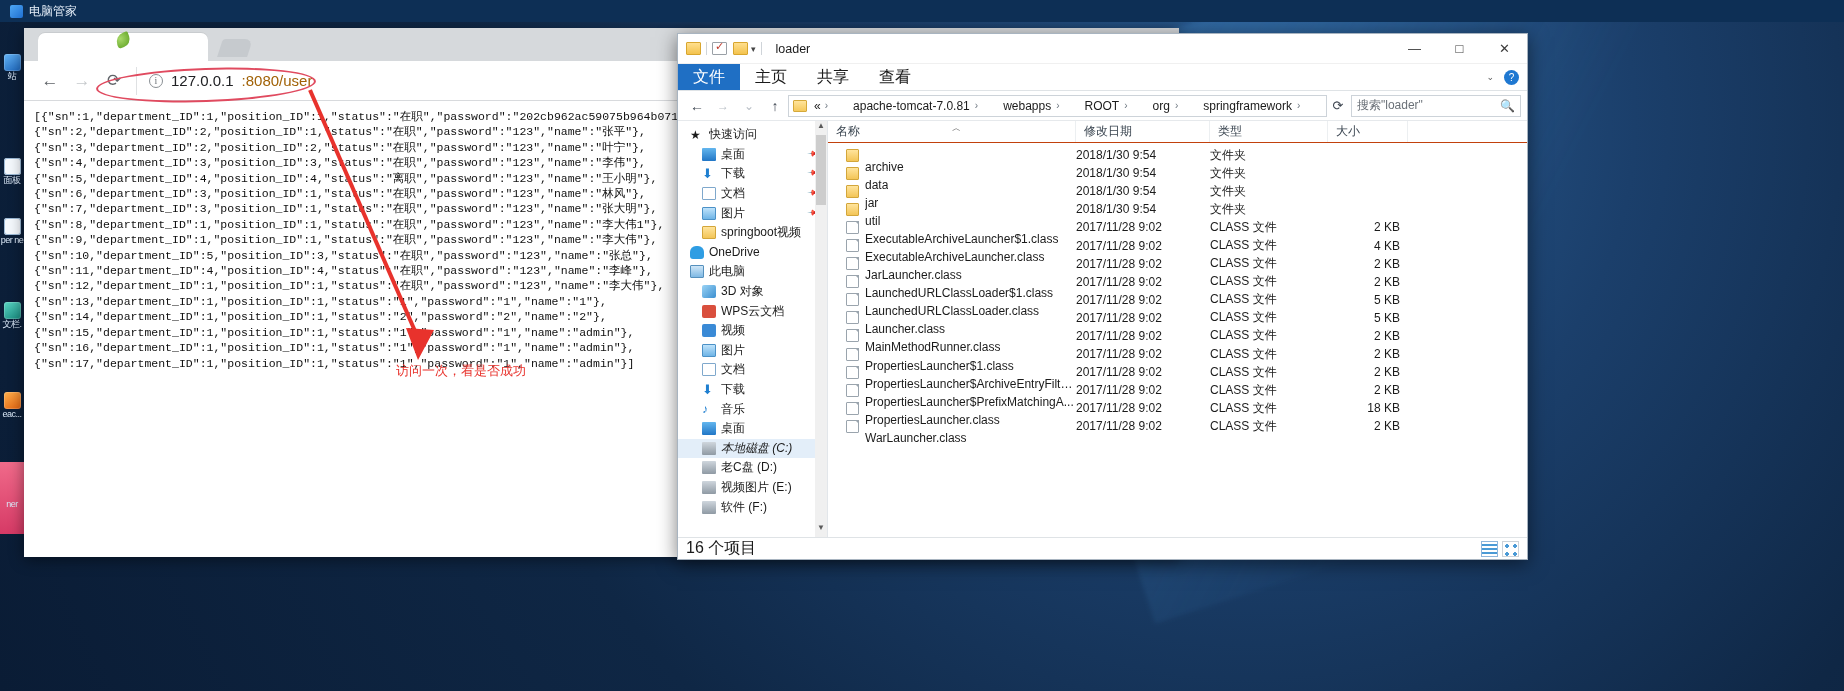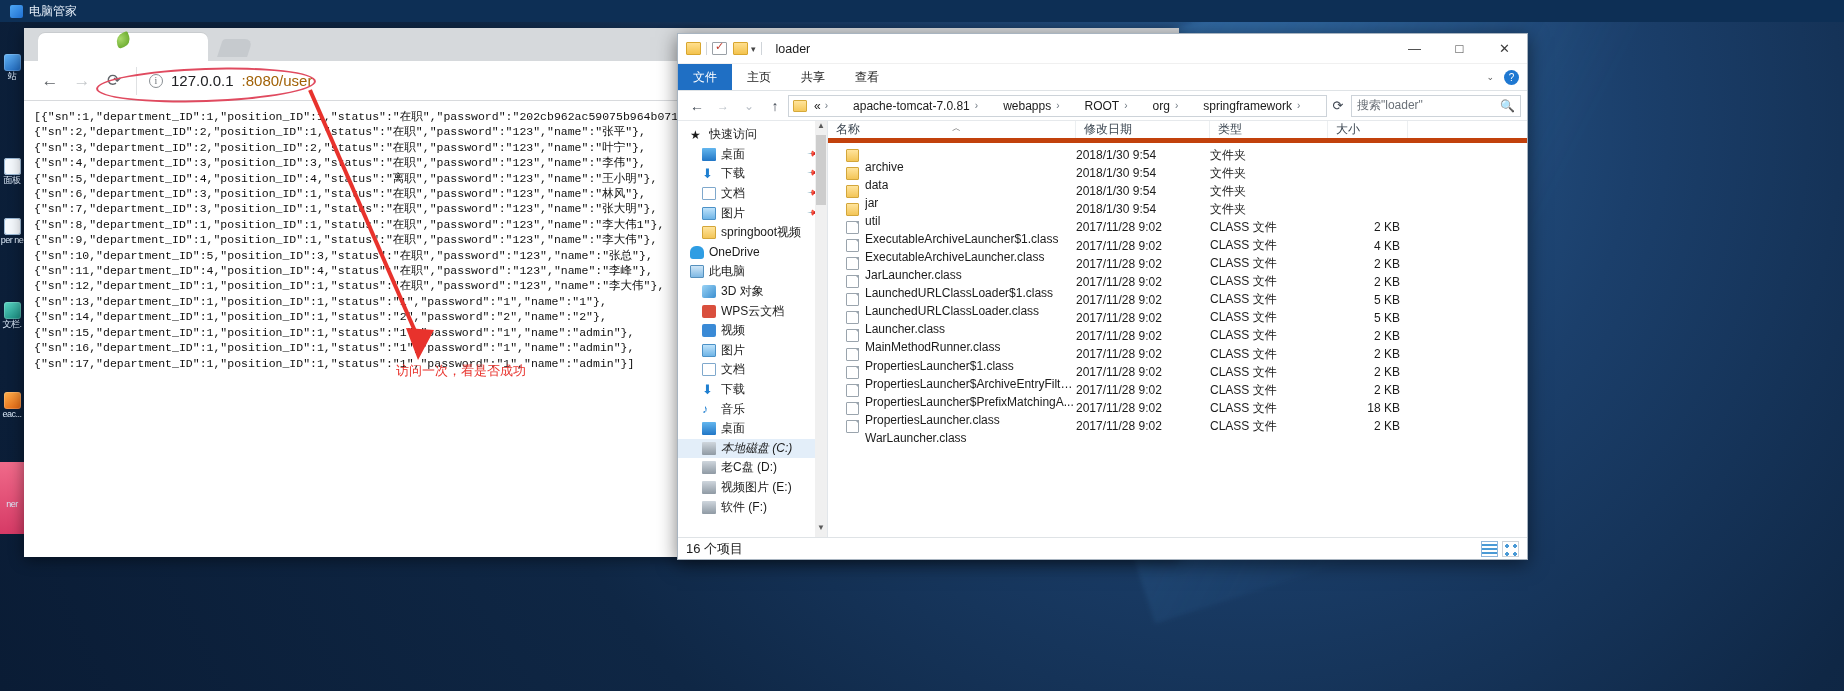--- a/index.html
+++ b/index.html
@@ -172,21 +172,21 @@
     width:45px; height:30px; display:flex; align-items:center; justify-content:center;
     font-size:13px; color:#3a3a3a;
   }
   #ex-winbtns{ margin-left:auto; display:flex; }
 
   #ex-ribbon{
     height:27px; background:#fff; display:flex; align-items:stretch;
     border-bottom:1px solid #dfe3e6; position:relative;
   }
   .rb-tab{
-    padding:0 15px; display:flex; align-items:center; font-size:12px; color:#1b1b1b;
+    padding:0 15px; display:flex; align-items:center; font-size:16px; color:#1b1b1b;
   }
   .rb-tab.file{ background:#1f6fc4; color:#fff; }
   #ribbon-right{ margin-left:auto; display:flex; align-items:center; gap:10px; padding-right:8px;}
   #rb-chevron{ font-size:9px; color:#5a5a5a; }
   #rb-help{
     width:15px;height:15px;border-radius:50%;background:#1f78d1;color:#fff;
     font-size:10px;text-align:center;line-height:15px;
   }
 
   #ex-addressrow{
@@ -252,21 +252,21 @@
   .ic-disk{ background:linear-gradient(180deg,#cfd6dd,#8f9aa4); border-radius:1px;}
 
   #side-scroll{
     position:absolute; right:0; top:0; width:12px; height:100%; background:#f0f0f0;
   }
   #side-thumb{ position:absolute; left:1px; top:14px; width:10px; height:70px; background:#cdcdcd;}
   .sb-arrow{ position:absolute; left:0; width:12px; height:14px; text-align:center; font-size:8px; color:#5a5a5a; background:#f0f0f0;}
 
   #ex-content{ flex:1; display:flex; flex-direction:column; min-width:0; background:#fff; }
   #col-head{
-    height:22px; display:flex; align-items:flex-start; border-bottom:5px solid #c2410c;
+    height:22px; display:flex; align-items:flex-start; border-bottom:1px solid #c2410c;
     font-size:12px; color:#3a4550; position:relative;
   }
   .col{ padding-left:8px; border-right:1px solid #eceff1; height:100%; display:flex; align-items:center; }
   .col.name{ width:248px; }
   .col.date{ width:134px; }
   .col.type{ width:118px; }
   .col.size{ width:80px; text-align:right; }
   #col-sort{ position:absolute; left:124px; top:1px; font-size:9px; color:#5a5a5a;}
 
   #file-list{ flex:1; overflow:hidden; padding-top:3px; }
@@ -279,21 +279,21 @@
   .f-ico.folder{ background:linear-gradient(180deg,#ffe49c,#f3c557); border:1px solid #d3a63a; border-radius:1px;}
   .f-ico.file{ background:#fff; border:1px solid #9aa4ad; border-radius:1px; position:relative;}
   .f-ico.file::after{
     content:""; position:absolute; right:-1px; top:-1px; border-width:0 4px 4px 0;
     border-style:solid; border-color:transparent #9aa4ad transparent transparent;
   }
   .fname{ overflow:hidden; text-overflow:ellipsis;margin-top:23px; }
 
   #ex-status{
     height:22px; border-top:1px solid #dfe3e6; background:#fff;
-    display:flex; align-items:center; padding:8px 8px; font-size:13px; color:#1b1b1b;justify-content:flex-end;
+    display:flex; align-items:center; padding:8px 8px; font-size:16px; color:#1b1b1b;justify-content:flex-end;
   }
   #status-views{ margin-left:auto; display:flex; gap:4px; align-items:center; }
   .vbtn{ width:17px; height:16px; border:1px solid #cdd3d9; background:#fff;}
   .vbtn.active{ background:#dbe9f7; border-color:#8fb6dc;}
   .vbtn.detail{ background:
       linear-gradient(#4a9ad6 0 2px, transparent 2px 4px) 0 2px/100% 4px repeat;}
   .vbtn.icons{ background:
       radial-gradient(#4a9ad6 34%, transparent 35%) 0 0/8px 8px repeat;}
 </style>
 </head>

